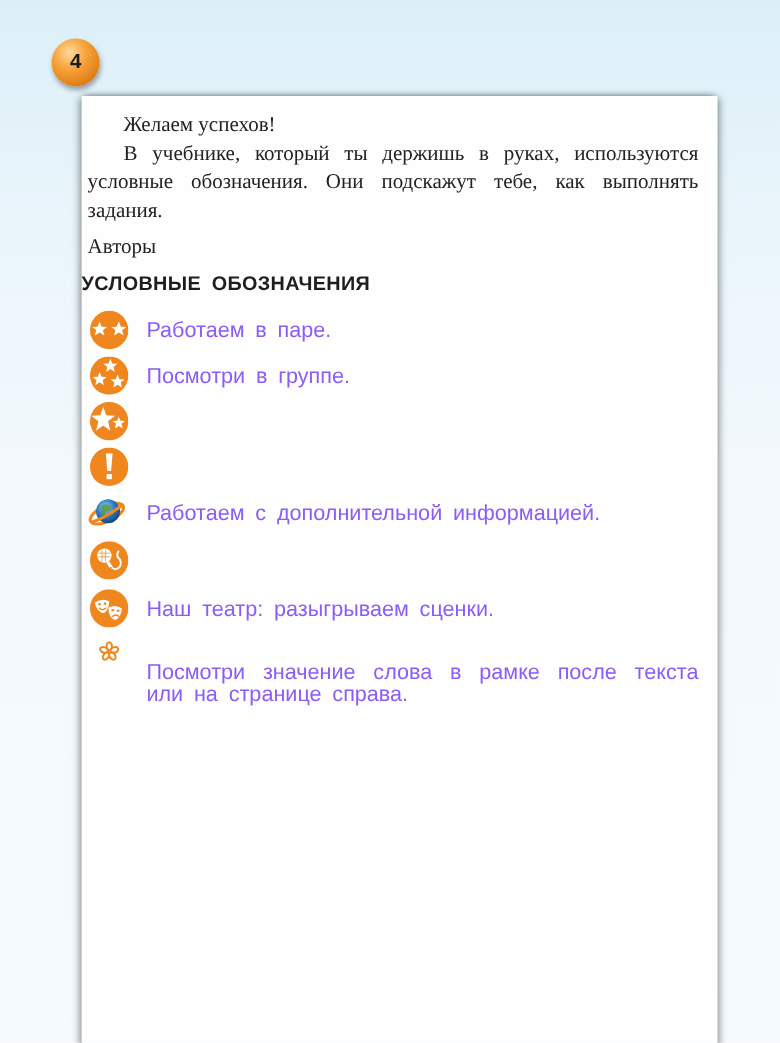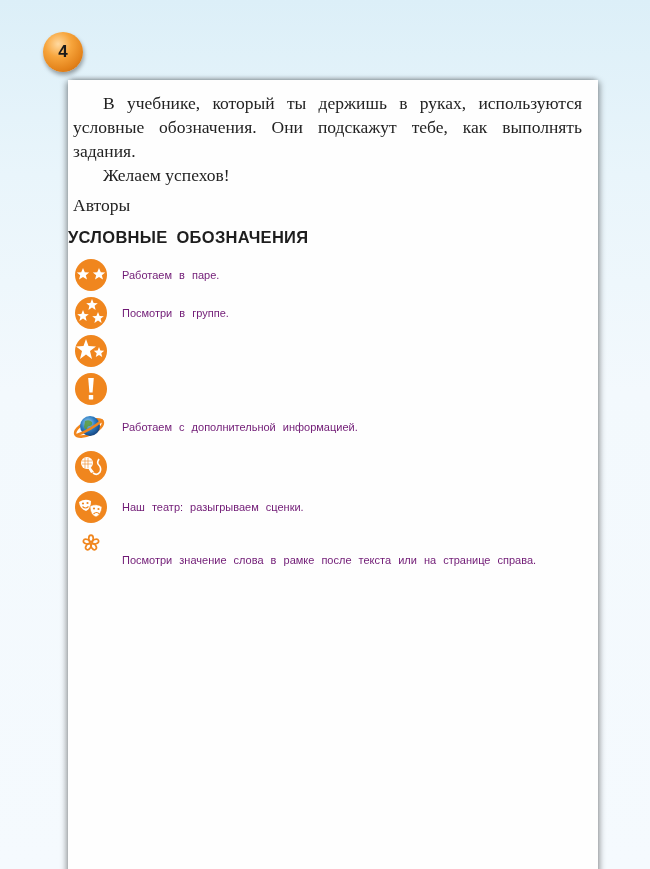--- a/index.html
+++ b/index.html
@@ -29,35 +29,35 @@
   .intro .sign { text-align:left; margin-top:6px; }
   .title {
     position:absolute; left:0; width:530px; top:148px; text-align:left;
     font-weight:bold; font-size:16.5px; letter-spacing:0.3px; color:#1e1e1e; word-spacing:4px;
   }
   .legend { position:absolute; left:0; top:179px; width:530px; }
   .row { position:absolute; left:0; width:530px; height:36px; }
   .icon { position:absolute; left:7px; top:0; width:32px; height:32px; }
   .label {
     position:absolute; left:54px; top:7px; width:460px;
-    font-size:11px; line-height:18px; color:#701a75; word-spacing:4px;
+    font-size:18px; line-height:18px; color:#8b5cf6; word-spacing:4px;
   }
   .label.multi { text-align:justify; }
 </style>
 </head>
 <body>
 
 <div class="badge">
   <span>4</span>
 </div>
 
 <div class="page">
   <div class="intro">
+    <p class="ind">Желаем успехов!</p>
     <p class="ind">В учебнике, который ты держишь в руках, используются условные обозначения. Они подскажут тебе, как выполнять задания.</p>
-    <p class="ind">Желаем успехов!</p>
     <p class="sign">Авторы</p>
   </div>
 
   <div class="title">УСЛОВНЫЕ ОБОЗНАЧЕНИЯ</div>
 
   <div class="legend">
 
     <div class="row" style="top:0px">
       <svg class="icon" viewBox="0 0 32 32">
         <circle cx="16" cy="16" r="16" fill="#f0861e"></circle>

